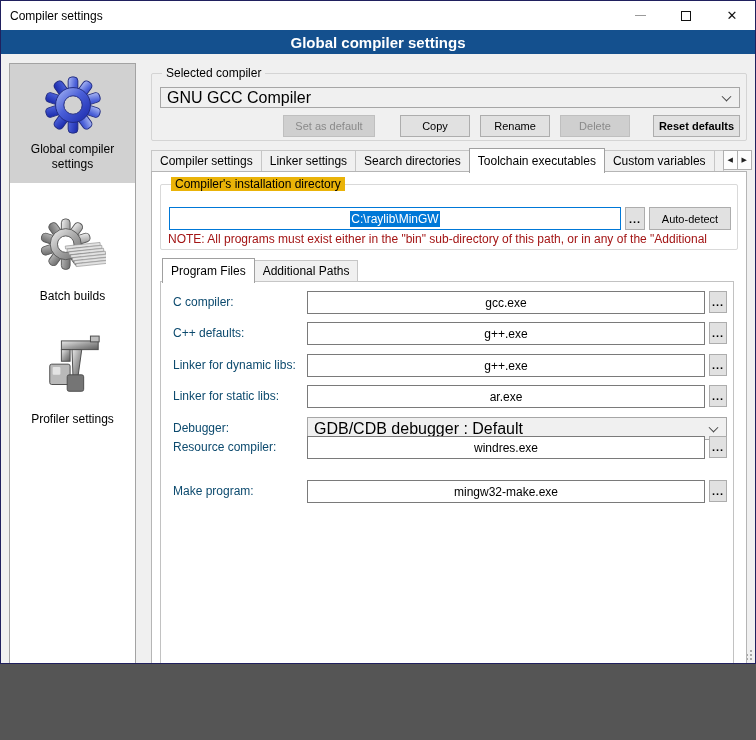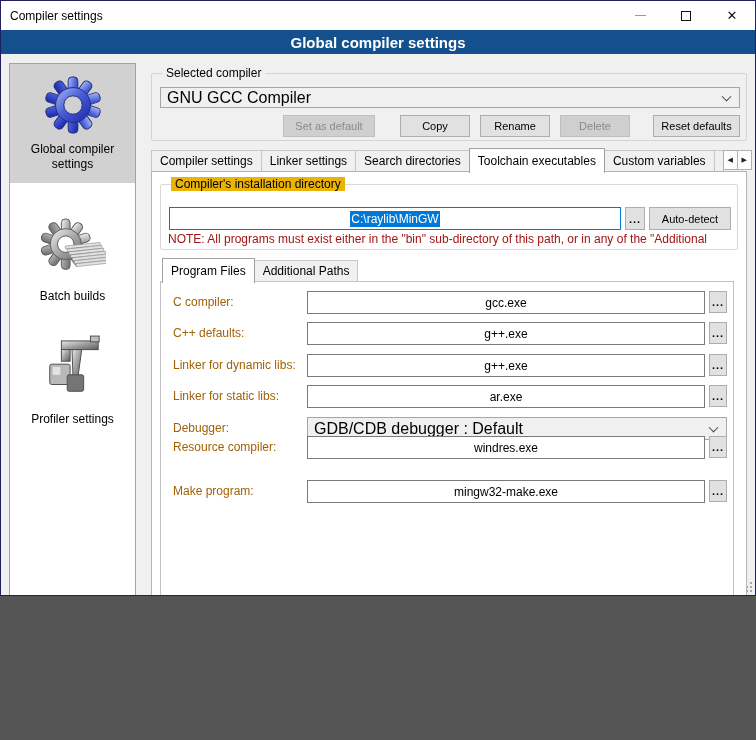--- a/index.html
+++ b/index.html
@@ -1,19 +1,19 @@
 <!DOCTYPE html>
 <html><head>
 <meta charset="utf-8">
 <style>
   * { box-sizing: border-box; margin: 0; padding: 0; }
   html,body { background:#555; }
   body { font-family: "Liberation Sans", sans-serif; }
   .window {
-    position: relative; width: 756px; height: 596px;
+    position: relative; width: 756px; height: 664px;
     background: #f0f0f0; border: 1px solid #20205e; overflow: hidden;
   }
   
   .titlebar {
     position:absolute; left:0; top:0; width:100%; height:29px;
     background:#ffffff; display:flex; align-items:center;
   }
   .tb-title { font-size:12px; color:#000; margin-left:9px; }
   .tb-btns { position:absolute; right:0; top:0; height:29px; display:flex; }
   .tb-btn { width:46px; height:29px; display:flex; align-items:center; justify-content:center; cursor:default; }
@@ -90,21 +90,21 @@
   }
   .note-text { position:absolute; left:16px; top:60px; width:556px; font-size:12px; color:#a31515; white-space:nowrap; overflow:hidden; }
   
   .subtabstrip { position:absolute; left:10px; top:85px; height:25px; display:flex; align-items:flex-end; z-index:2; }
   
   .sub-page {
     position:absolute; left:8px; top:109px; width:574px; height:389px;
     background:#fff; border:1px solid #c2c2c2;
   }
   .prog-row { position:absolute; left:0; width:100%; height:24px; }
-  .prog-label { position:absolute; left:12px; top:4px; font-size:12px; color:#a16207; }
+  .prog-label { position:absolute; left:12px; top:4px; font-size:12px; color:#0c4a6e; }
   .prog-field { left:146px; top:0; width:398px; height:23px; }
   .prog-browse { left:548px; top:0; width:18px; height:22px; font-size:11px; }
   .prog-combo { left:146px; top:0; width:420px; height:23px; }
   
   .divider { position:absolute; left:8px; top:697px; width:740px; height:1px; background:#a7a7a7; }
   .footer-btn { height:22px; top:707px; }
   .grip { position:absolute; right:3px; bottom:3px; width:10px; height:10px; }
   .grip i { position:absolute; width:2px; height:2px; background:#a8a8a8; }
 </style>
 </head>
@@ -215,21 +215,21 @@
   <div class="groupbox" style="left:150px; top:72px; width:596px; height:68px;">
     <span class="group-label gl-gray">Selected compiler</span>
     <div class="combo" style="left:8px; top:13px; width:580px; height:21px;">
       <span>GNU GCC Compiler</span>
       <span class="chevron"></span>
     </div>
     <div class="btn disabled" style="left:131px; top:41px; width:92px; height:22px;">Set as default</div>
     <div class="btn" style="left:248px; top:41px; width:70px; height:22px;">Copy</div>
     <div class="btn" style="left:328px; top:41px; width:70px; height:22px;">Rename</div>
     <div class="btn disabled" style="left:408px; top:41px; width:70px; height:22px;">Delete</div>
-    <div class="btn" style="left:501px; top:41px; width:87px; height:22px;">Reset defaults</div>
+    <div class="btn" style="left:501px; top:41px; width:87px; height:22px;font-weight:bold;">Reset defaults</div>
   </div>
 
   <div class="tabstrip">
     <div class="tab first">Compiler settings</div>
     <div class="tab">Linker settings</div>
     <div class="tab">Search directories</div>
     <div class="tab active">Toolchain executables</div>
     <div class="tab">Custom variables</div>
     <div class="tab clipped">Build options</div>
     <div class="tab-arrows">

